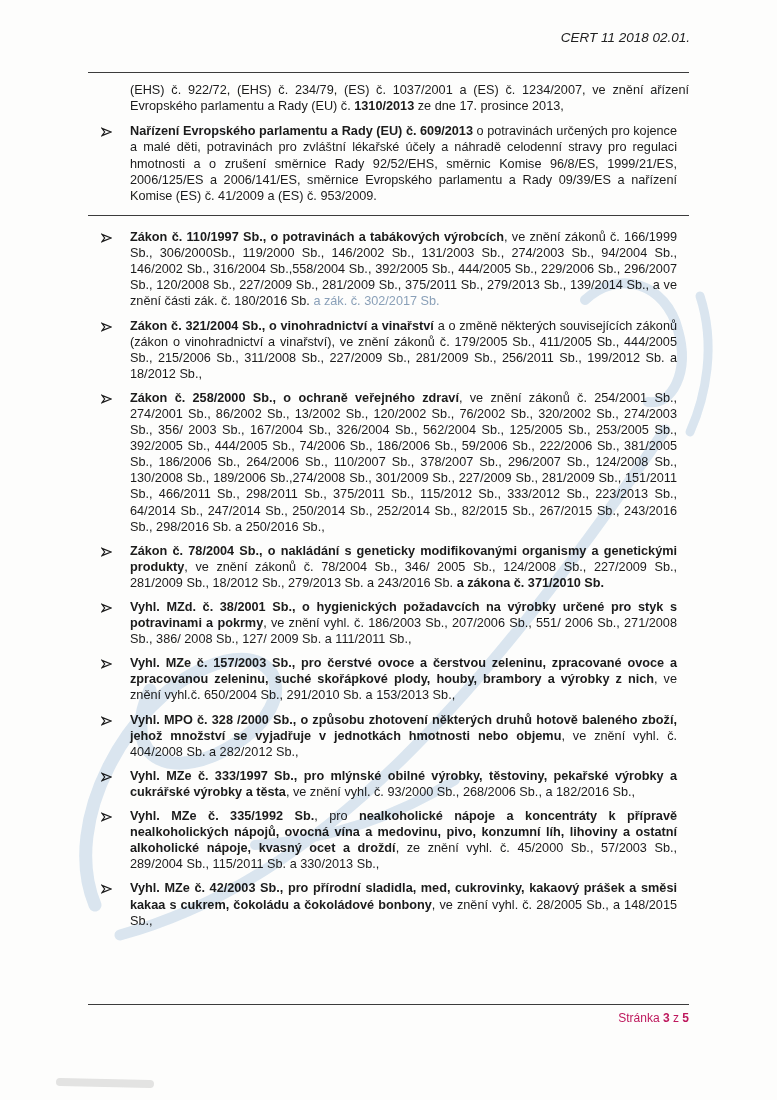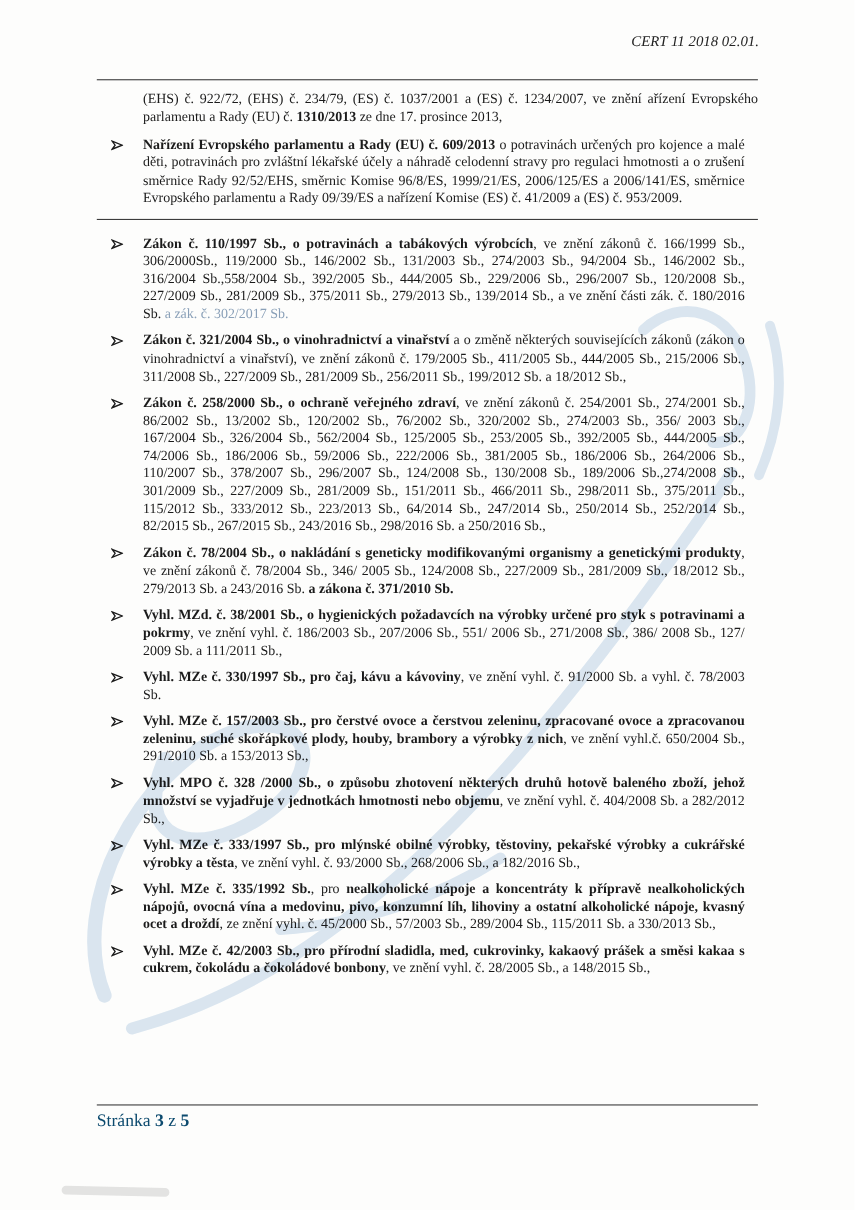--- a/index.html
+++ b/index.html
@@ -1,20 +1,20 @@
 <!DOCTYPE html>
 <html lang="cs"><head>
 <meta charset="utf-8">
 <style>
   html,body{margin:0;padding:0;background:#ffffff;}
   .page{
     position:relative;
     width:777px;height:1100px;
     background:#fdfdfc;
-    font-family:Liberation Serif, serif;
+    font-family:Liberation Sans, sans-serif;
     color:#1b1b1b;
     overflow:hidden;
   }
   .doc-code{
     position:absolute;top:30px;right:87px;
     font-style:italic;font-size:13.5px;color:#222;
   }
   .content{
     position:absolute;left:88px;top:72px;width:601px;
     font-size:12.7px;line-height:16.1px;
@@ -31,21 +31,21 @@
     flex:0 0 42px;box-sizing:border-box;padding-left:13px;padding-top:2px;
   }
   .item-text{
     flex:1;text-align:justify;
   }
   .b{font-weight:700;}
   .footer{
     position:absolute;left:88px;top:1004px;width:601px;
   }
   .footer-text{
-    text-align:left;font-size:16px;margin-top:6px;color:#0c4a6e;
+    text-align:right;font-size:12px;margin-top:6px;color:#be185d;
   }
   .watermark{
     position:absolute;left:0;top:0;width:777px;height:1100px;
     pointer-events:none;opacity:0.55;mix-blend-mode:multiply;
     z-index:5;
   }
 </style>
 </head>
 <body>
 
@@ -115,28 +115,20 @@
 
     <div class="item">
       <span class="arrow">
         <svg width="11" height="10" viewBox="0 0 12 10" xmlns="http://www.w3.org/2000/svg">
           <path d="M1 1 L11 5 L1 9 L4 5 Z" fill="#ffffff" stroke="#1b1b1b" stroke-width="1.3" stroke-linejoin="miter"></path>
         </svg>
       </span>
       <div class="item-text"><span class="b">Vyhl. MZd. č. 38/2001 Sb., o hygienických požadavcích na výrobky určené pro styk s potravinami a pokrmy</span><span>, ve znění vyhl. č. 186/2003 Sb., 207/2006 Sb., 551/ 2006 Sb., 271/2008 Sb., 386/ 2008 Sb., 127/ 2009 Sb. a 111/2011 Sb.,</span></div>
     </div>
 
-    <div class="item">
-      <span class="arrow">
-        <svg width="11" height="10" viewBox="0 0 12 10" xmlns="http://www.w3.org/2000/svg">
-          <path d="M1 1 L11 5 L1 9 L4 5 Z" fill="#ffffff" stroke="#1b1b1b" stroke-width="1.3" stroke-linejoin="miter"></path>
-        </svg>
-      </span>
-      <div class="item-text"><span class="b">Vyhl. MZe č. 330/1997 Sb., pro čaj, kávu a kávoviny</span><span>, ve znění vyhl. č. 91/2000 Sb. a vyhl. č. 78/2003 Sb.</span></div>
-    </div>
 
     <div class="item">
       <span class="arrow">
         <svg width="11" height="10" viewBox="0 0 12 10" xmlns="http://www.w3.org/2000/svg">
           <path d="M1 1 L11 5 L1 9 L4 5 Z" fill="#ffffff" stroke="#1b1b1b" stroke-width="1.3" stroke-linejoin="miter"></path>
         </svg>
       </span>
       <div class="item-text"><span class="b">Vyhl. MZe č. 157/2003 Sb., pro čerstvé ovoce a čerstvou zeleninu, zpracované ovoce a zpracovanou zeleninu, suché skořápkové plody, houby, brambory a výrobky z nich</span><span>, ve znění vyhl.č. 650/2004 Sb., 291/2010 Sb. a 153/2013 Sb.,</span></div>
     </div>
 

